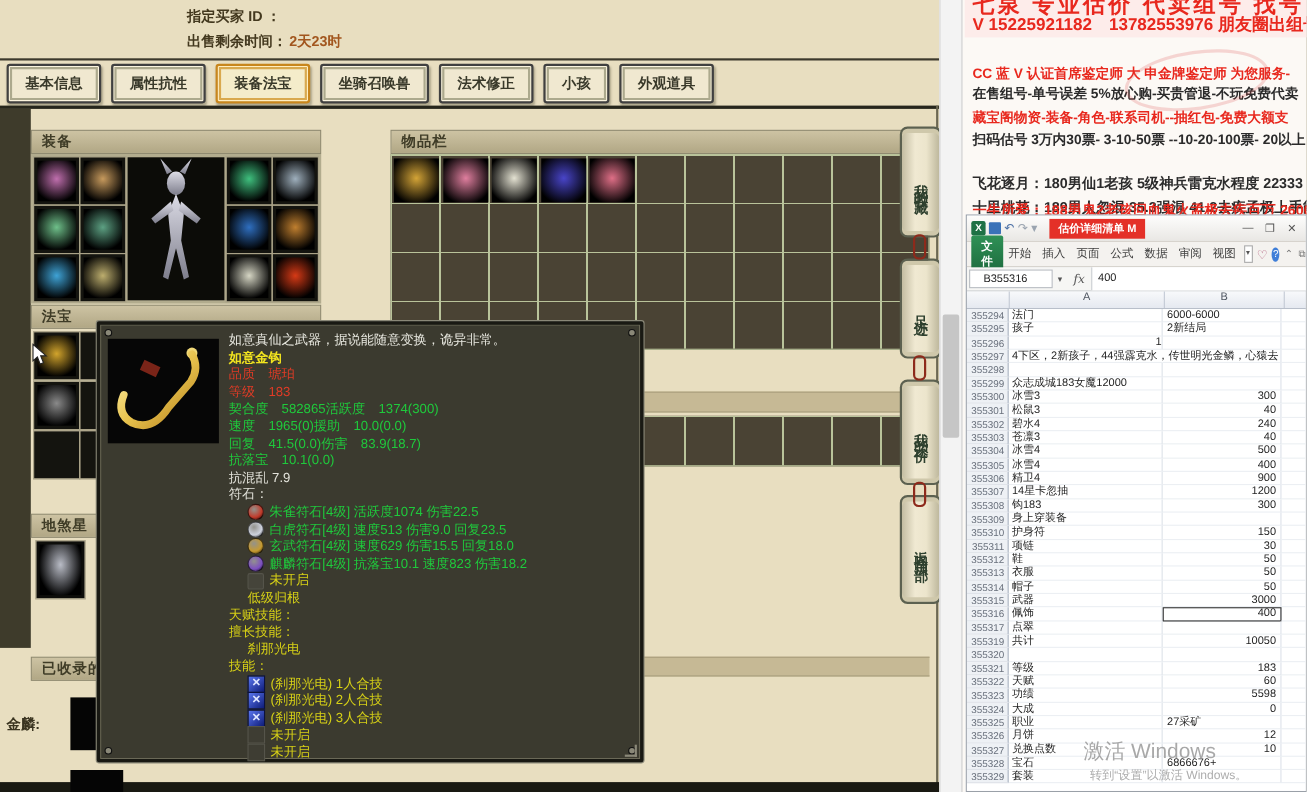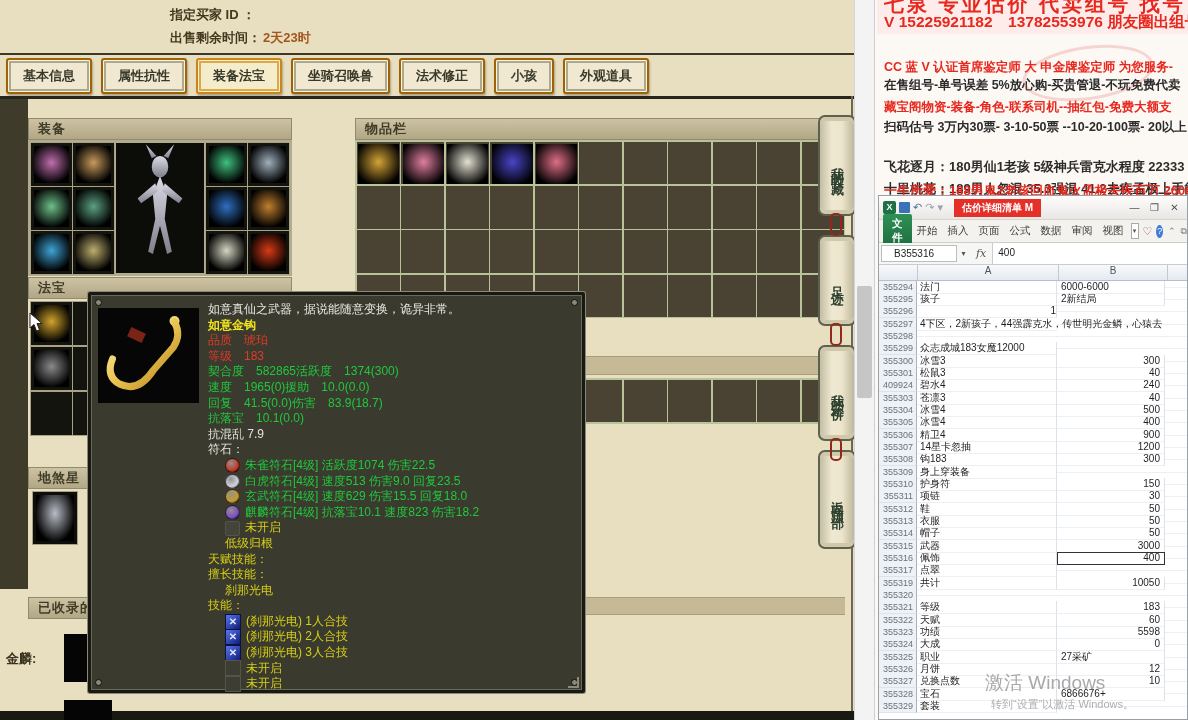--- a/index.html
+++ b/index.html
@@ -12,21 +12,21 @@
   #sell-row{position:absolute;left:170px;top:29px;font-size:13px;font-weight:bold;color:#43381e;}
   #sell-row .val{color:#a2561e;margin-left:2px;}
   #hdr-line{position:absolute;left:0;top:53px;width:854px;height:2px;background:#3c392c;}
   #frame-top{position:absolute;left:0;top:96px;width:854px;height:3px;background:#26261c;}
   #left-strip{position:absolute;left:0;top:99px;width:28px;height:490px;background:#3e3b2b;}
   #right-line{position:absolute;left:851px;top:96px;width:2px;height:624px;background:#6b6752;}
   #bottom-band{position:absolute;left:0;top:711px;width:854px;height:9px;background:#191912;}
 
   #tabs-row{position:absolute;left:6px;top:58px;display:flex;gap:9px;}
   .tab{position:relative;height:32px;padding:0 15px;display:flex;align-items:center;justify-content:center;
-       background:#f0e8d0;border:2px solid #a16207;border-radius:3px;
+       background:#f0e8d0;border:2px solid #404040;border-radius:3px;
        box-shadow:inset 0 0 0 1px #fbf4de, inset 0 0 0 3px #aca98d, 1px 2px 2px rgba(40,40,20,.3);
        font-weight:bold;font-size:13px;color:#39392a;cursor:pointer;white-space:nowrap;}
   .tab.active{border-color:#c8861c;background:#f4ecca;
        box-shadow:inset 0 0 0 1px #ffeec0, inset 0 0 0 3px #d9a94e, 1px 2px 2px rgba(40,40,20,.3);}
 
   .sec-hd{position:absolute;height:22px;display:flex;align-items:center;padding-left:9px;
        background:linear-gradient(180deg,#cdc3a3,#b1a785);border:1px solid #8f8a70;
        font-size:13px;font-weight:bold;color:#3f3c27;letter-spacing:1px;box-sizing:border-box;}
   #equip-hd{left:28px;top:118px;width:264px;}
   #itembar-hd{left:355px;top:118px;width:490px;}
@@ -135,21 +135,21 @@
   #xl-fx{font-family:"DejaVu Serif",serif;font-style:italic;font-size:11px;color:#555;margin:0 6px;}
   #xl-input{flex:1;height:100%;background:#fff;border-left:1px solid #c9ccd0;font-size:10px;color:#222;
      padding-left:5px;line-height:20px;}
   #xl-cols{height:15px;flex:none;display:flex;background:linear-gradient(180deg,#f8f9fb,#e5e9f0);
      border-bottom:1px solid #b8bfca;font-size:10px;color:#4e5560;}
   #xl-corner{width:38px;border-right:1px solid #c3c9d4;flex:none;}
   #xl-colA{width:140px;text-align:center;border-right:1px solid #c3c9d4;flex:none;}
   #xl-colB{width:108px;text-align:center;border-right:1px solid #c3c9d4;flex:none;}
   #xl-colC{flex:1;}
   #xl-rows{flex:1;overflow:hidden;background:#fff;}
-  .xl-row{display:flex;height:12.33px;align-items:center;}
+  .xl-row{display:flex;height:12.33px;}
   .xl-rn{width:38px;flex:none;background:#eef1f5;color:#69707c;font-size:9px;text-align:right;
      padding-right:3px;border-right:1px solid #aab3c0;border-bottom:1px solid #dfe3e9;line-height:12px;box-sizing:border-box;}
   .xl-ca{width:140px;flex:none;font-size:10px;color:#1f1f1f;padding-left:3px;white-space:nowrap;
      border-right:1px solid #dde2e9;border-bottom:1px solid #eceff3;line-height:12px;box-sizing:border-box;overflow:visible;}
   .xl-ca.overflow{border-right:none;z-index:2;}
   .xl-cb{width:108px;flex:none;font-size:10px;color:#1f1f1f;padding:0 4px;white-space:nowrap;
      border-right:1px solid #dde2e9;border-bottom:1px solid #eceff3;line-height:12px;box-sizing:border-box;}
   .xl-cc{flex:1;border-bottom:1px solid #eceff3;}
   .sel-b{outline:1.5px solid #333;outline-offset:-1px;}
 
@@ -474,21 +474,21 @@
           <div class="xl-cb" style="text-align: right;">300</div>
           <div class="xl-cc"></div>
         </div>
         <div class="xl-row">
           <div class="xl-rn">355301</div>
           <div class="xl-ca">松鼠3</div>
           <div class="xl-cb" style="text-align: right;">40</div>
           <div class="xl-cc"></div>
         </div>
         <div class="xl-row">
-          <div class="xl-rn">409924</div>
+          <div class="xl-rn">355302</div>
           <div class="xl-ca">碧水4</div>
           <div class="xl-cb" style="text-align: right;">240</div>
           <div class="xl-cc"></div>
         </div>
         <div class="xl-row">
           <div class="xl-rn">355303</div>
           <div class="xl-ca">苍凛3</div>
           <div class="xl-cb" style="text-align: right;">40</div>
           <div class="xl-cc"></div>
         </div>

